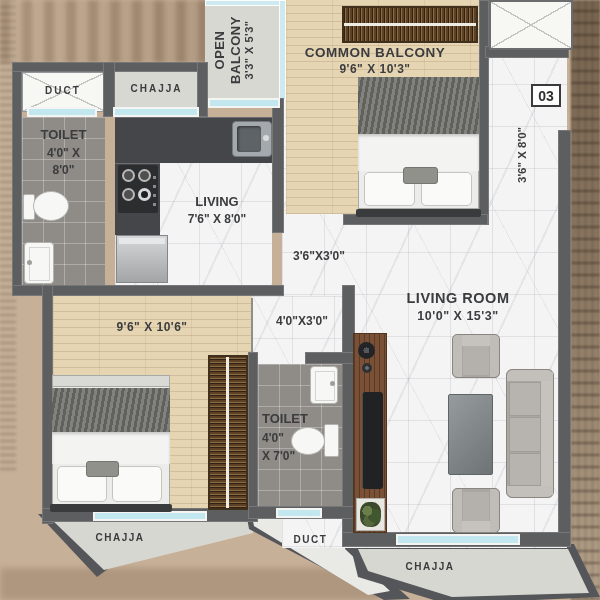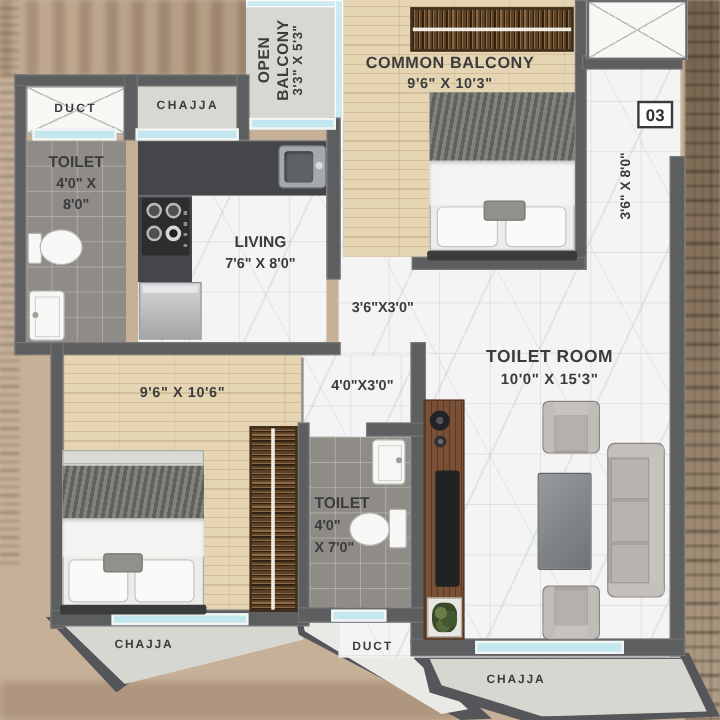--- a/index.html
+++ b/index.html
@@ -222,21 +222,21 @@
     <span>COMMON BALCONY</span>
     <span style="font-size:12px;">9'6" X 10'3"</span>
   </div>
   <div class="lbl" style="left:473px;top:148px;width:100px;height:14px;transform:rotate(-90deg);font-size:11.5px;">
     <span>3'6" X 8'0"</span>
   </div>
   <div class="lbl" style="left:268px;top:249px;width:102px;font-size:12px;">
     <span>3'6"X3'0"</span>
   </div>
   <div class="lbl" style="left:358px;top:289px;width:200px;font-size:14.5px;letter-spacing:.5px;line-height:1.3;">
-    <span>TOILET ROOM</span>
+    <span>LIVING ROOM</span>
     <span style="font-size:12.5px;">10'0" X 15'3"</span>
   </div>
   <div class="lbl" style="left:252px;top:314px;width:100px;font-size:12px;">
     <span>4'0"X3'0"</span>
   </div>
   <div class="lbl" style="left:62px;top:320px;width:180px;font-size:13.5px;letter-spacing:.5px;line-height:1.25;">
     <span style="font-size:12px;">9'6" X 10'6"</span>
   </div>
   <div class="lbl" style="left:262px;top:409px;width:60px;font-size:13px;text-align:left;line-height:1.5;">
     <span>TOILET</span>

